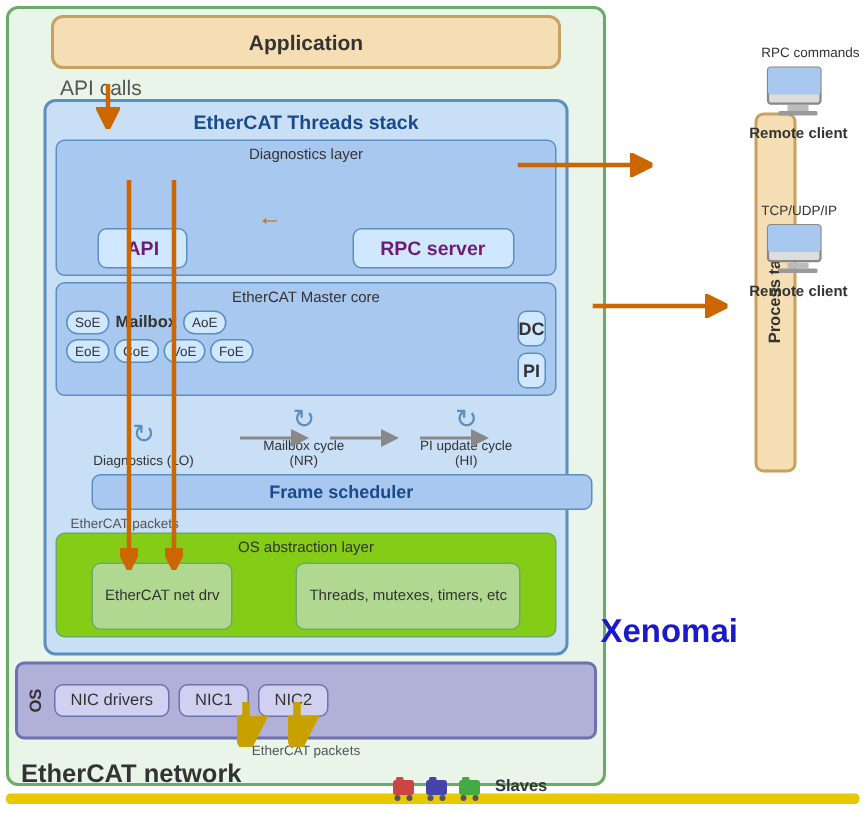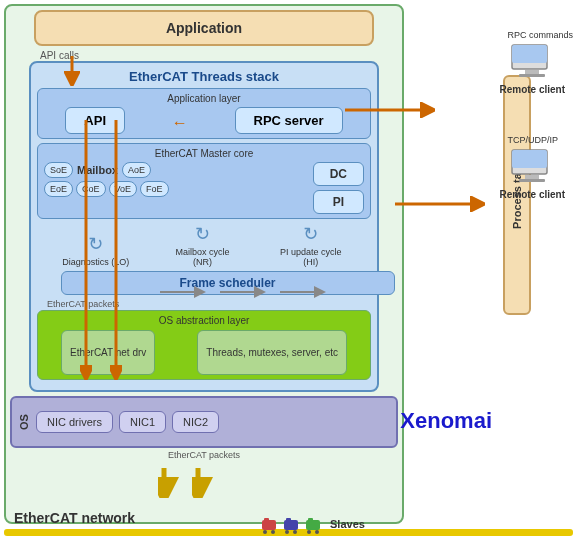--- a/index.html
+++ b/index.html
@@ -35,21 +35,21 @@
       border-radius: 8px;
       text-align: center;
       padding: 8px 10px;
       font-size: 14px;
       font-weight: bold;
       color: #333;
       margin-bottom: 4px;
     }
 
     .api-calls-label {
-      font-size: 10px;
+      font-size: 14px;
       color: #555;
       align-self: flex-start;
       margin-left: 30px;
       margin-bottom: 0px;
     }
 
     .ethercat-master-stack {
       width: 350px;
       background: #c8dff5;
       border: 2px solid #5a8fc0;
@@ -91,21 +91,22 @@
       gap: 8px;
     }
 
     .api-box, .rpc-box {
       background: #d0e8ff;
       border: 1.5px solid #5a8fc0;
       border-radius: 6px;
       padding: 5px 18px;
       font-size: 13px;
       font-weight: bold;
-      color: #000000;
+      color: #701a75;
+      margin-top: 40px;
     }
 
     .arrow-left {
       color: #cc6600;
       font-size: 16px;
       font-weight: bold;
     }
 
     .master-core-box {
       width: 100%;
@@ -166,21 +167,21 @@
       display: flex;
       flex-direction: column;
       gap: 4px;
       margin-left: auto;
     }
 
     .dc-box, .pi-box {
       background: #d0e8ff;
       border: 1.5px solid #5a8fc0;
       border-radius: 6px;
-      padding: 4px 16px;
+      padding: 4px 0;
       font-size: 12px;
       font-weight: bold;
       color: #333;
       text-align: center;
     }
 
     .cycles-row {
       width: 100%;
       display: flex;
       justify-content: space-around;
@@ -366,21 +367,21 @@
   </div>
 
   <div class="api-calls-label">
     <span>API calls</span>
   </div>
 
   <div class="ethercat-master-stack">
     <div class="stack-title">EtherCAT Threads stack</div>
 
     <div class="app-layer-box">
-      <div class="app-layer-label">Application layer</div>
+      <div class="app-layer-label">Diagnostics layer</div>
       <div class="api-rpc-row">
         <div class="api-box">API</div>
         <div class="arrow-left">←</div>
         <div class="rpc-box">RPC server</div>
       </div>
     </div>
 
     <div class="master-core-box">
       <div class="core-label">EtherCAT Master core</div>
       <div class="core-row">
@@ -422,21 +423,21 @@
     </div>
 
     <div class="frame-scheduler-box">Frame scheduler</div>
 
     <div class="os-abstraction-area">
       <div class="ethercat-packets-label">EtherCAT        packets</div>
       <div class="os-abs-box">
         <div class="os-abs-label">OS abstraction layer</div>
         <div class="os-abs-row">
           <div class="net-drv-box">EtherCAT net drv</div>
-          <div class="threads-box">Threads, mutexes, server, etc</div>
+          <div class="threads-box">Threads, mutexes, timers, etc</div>
         </div>
       </div>
     </div>
 
   </div>
 
   <div class="os-section">
     <div class="os-label-vert">OS</div>
     <div class="nic-row">
       <div class="nic-drivers-box">NIC drivers</div>
@@ -483,21 +484,21 @@
         <rect x="12" y="32" width="26" height="3" rx="1" fill="#999"></rect>
       </svg>
       <div style="font-size:10px; font-weight:bold; color:#333;">Remote client</div>
     </div>
   </div>
 </div>
 
 <div style="position:absolute; bottom:0px; left:0px; right:0px; height:44px;">
 
   <div style="position:absolute; bottom:6px; left:4px; right:4px; height:7px; background:#e8c800; border-radius:3px;"></div>
-  <div style="position:absolute; bottom:16px; left:14px; font-size:14px; color:#333; font-weight:bold;">EtherCAT network</div>
+  <div style="position:absolute; bottom:16px; left:14px; font-size:17px; color:#333; font-weight:bold;">EtherCAT network</div>
 
   <div style="position:absolute; bottom:8px; left:260px; display:flex; align-items:center; gap:2px;">
 
     <svg width="20" height="20" viewBox="0 0 20 20">
       <rect x="2" y="6" width="14" height="10" rx="2" fill="#c44"></rect>
       <rect x="4" y="4" width="5" height="4" rx="1" fill="#c44"></rect>
       <circle cx="5" cy="18" r="2" fill="#555"></circle>
       <circle cx="13" cy="18" r="2" fill="#555"></circle>
     </svg>
     <svg width="20" height="20" viewBox="0 0 20 20">

